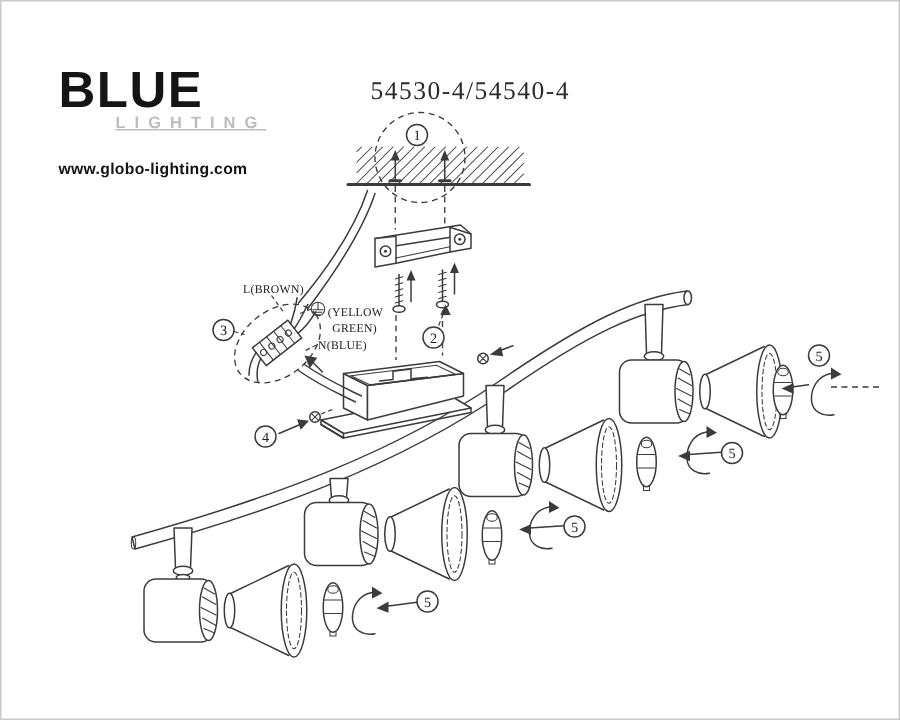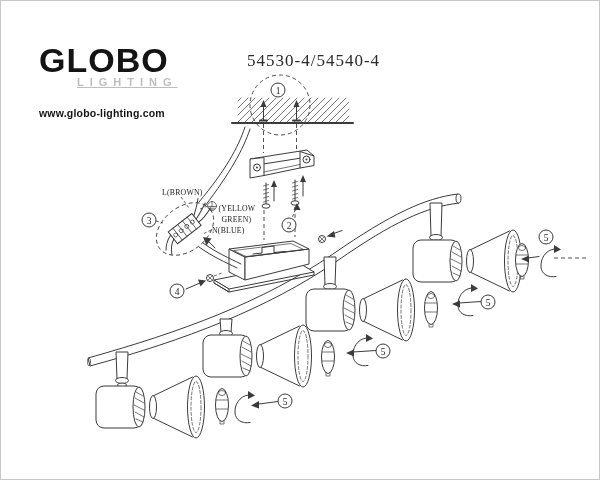--- a/index.html
+++ b/index.html
@@ -22,21 +22,21 @@
   .solid{fill:#3b3b3b;stroke:none;}
   .num{font-family:"Liberation Serif",serif;font-size:9.5px;fill:#222;text-anchor:middle;}
   .wlabel{font-family:"Liberation Serif",serif;font-size:7.8px;fill:#222;letter-spacing:0.2px;}
 </style>
 </head>
 <body>
 
 <div class="sheet">
 
   <div class="logo">
-    <div class="logo-name">GLOBO</div>
+    <div class="logo-name">BLUE</div>
     <div class="logo-sub">LIGHTING</div>
     <div class="logo-web">www.globo-lighting.com</div>
   </div>
 
   <div class="model">54530-4/54540-4</div>
 
   <svg width="600" height="480" viewBox="0 0 600 480">
     <defs>
       <g id="spot">
         <rect class="fw" x="0" y="0" width="46" height="42" rx="8"></rect>

